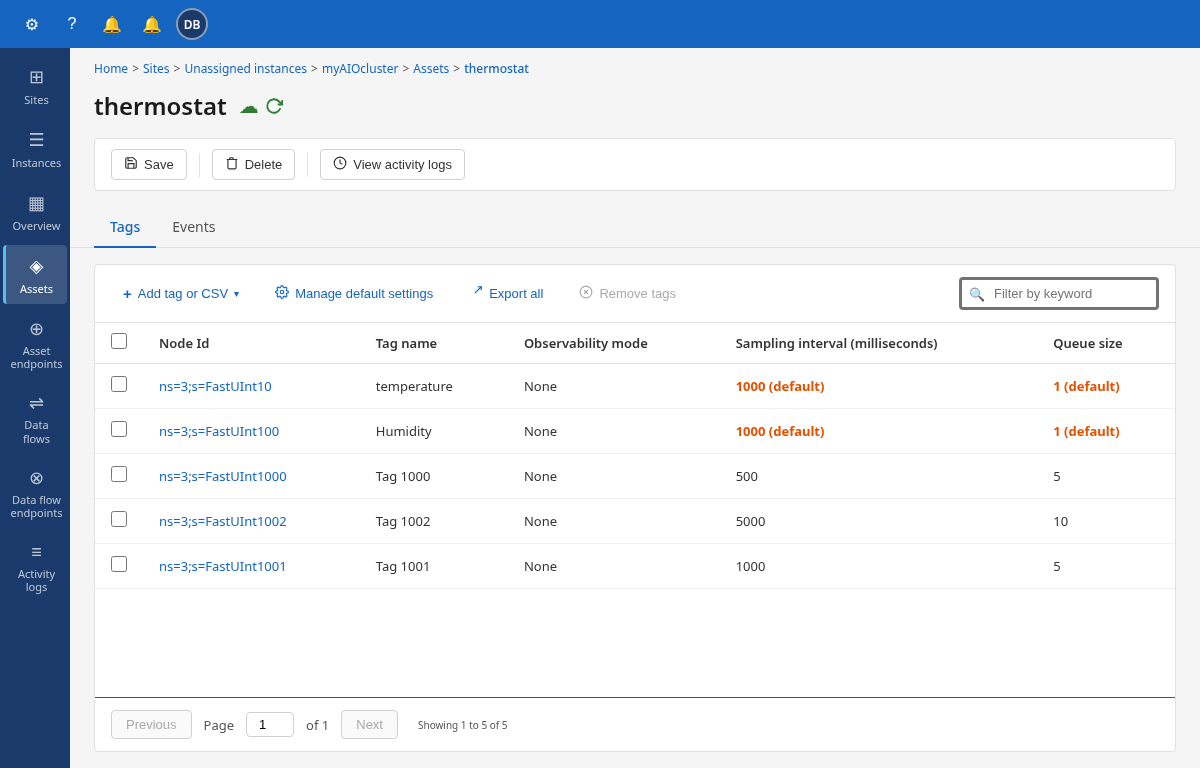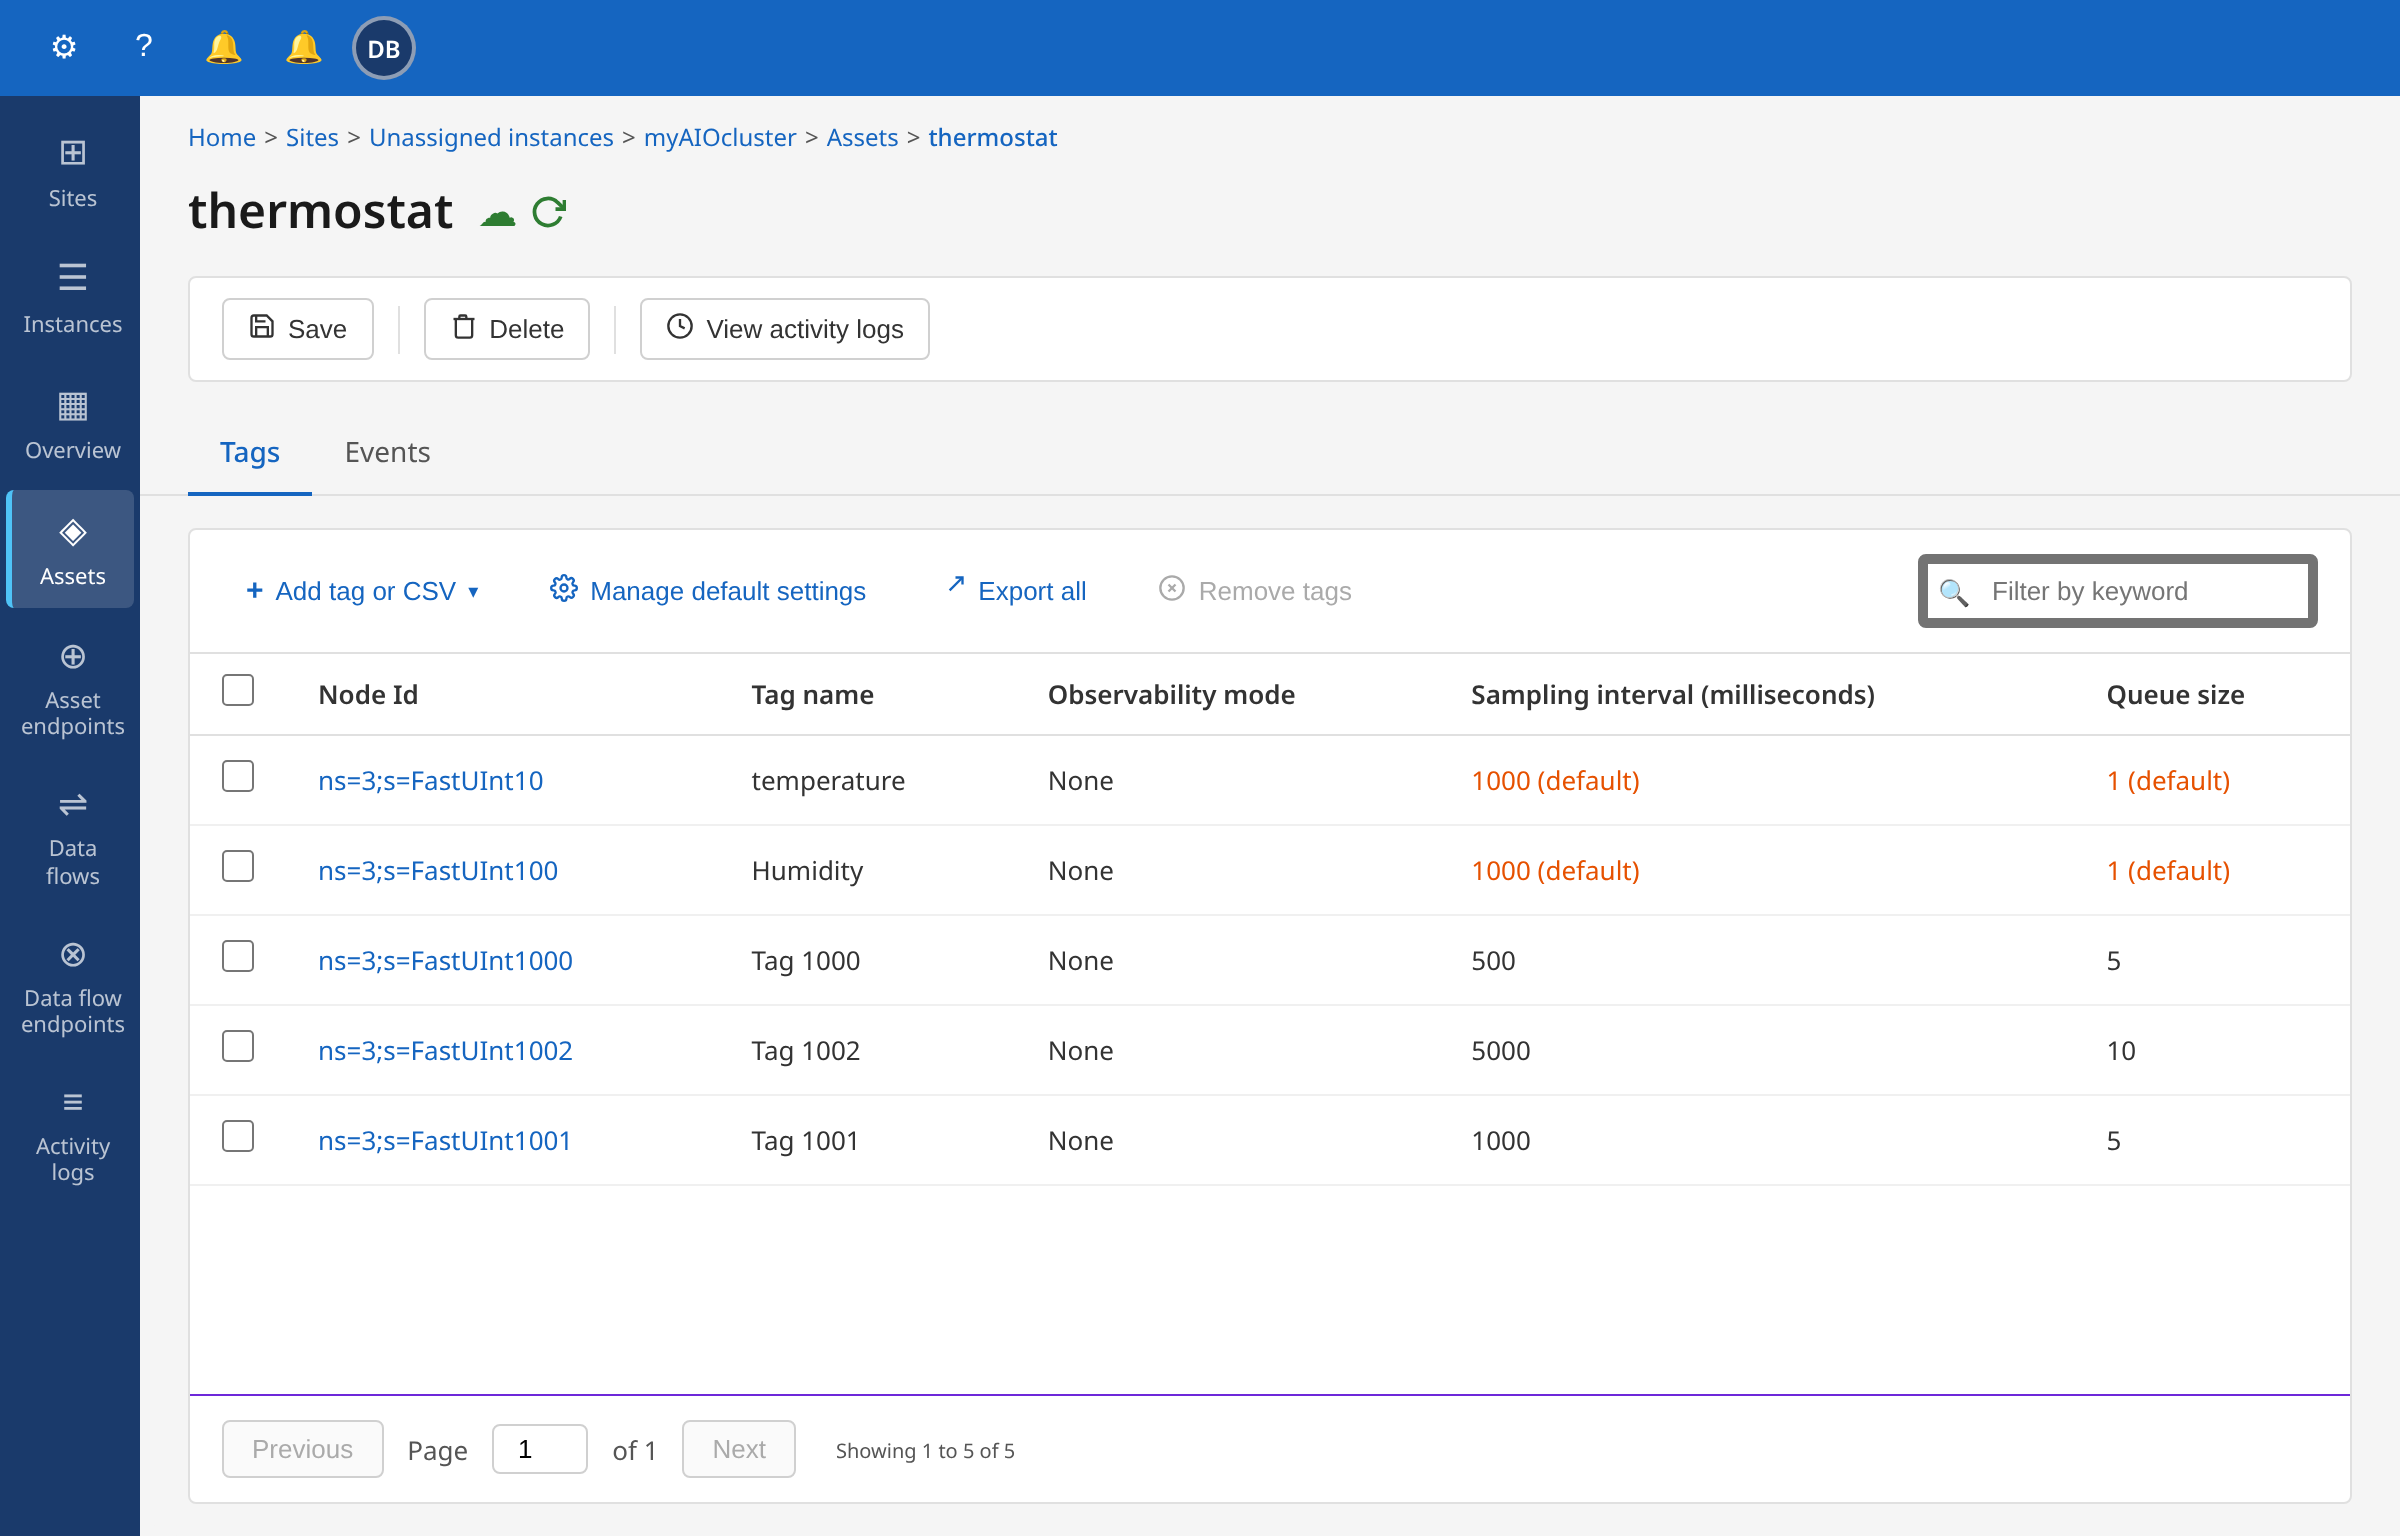--- a/index.html
+++ b/index.html
@@ -199,21 +199,21 @@
       cursor: pointer;
       font-size: 13px;
       color: #1565c0;
     }
     .table-btn.disabled { color: #aaa; cursor: default; }
     .filter-input-wrap {
       margin-left: auto;
       position: relative;
     }
     .filter-input {
-      border: 5px solid #737373;
+      border: 3px solid #737373;
       border-radius: 4px;
       padding: 6px 12px 6px 32px;
       font-size: 13px;
       width: 200px;
       outline: none;
     }
     .filter-icon {
       position: absolute;
       left: 10px;
       top: 50%;
@@ -236,21 +236,21 @@
       border-bottom: 1px solid #e0e0e0;
       background: white;
       white-space: nowrap;
     }
     .data-table td {
       padding: 12px 16px;
       border-bottom: 1px solid #f0f0f0;
       color: #333;
     }
     .data-table .link { color: #1565c0; cursor: pointer; text-decoration: none; }
-    .data-table .orange { color: #e65100; }
+    .data-table .orange { color: #e65100; font-weight: bold; }
     .checkbox-col { width: 40px; }
     .check-input { width: 16px; height: 16px; cursor: pointer; accent-color: #1565c0; }
 
     
     .pagination {
       padding: 12px 16px;
       display: flex;
       align-items: center;
       gap: 12px;
       border-top: 1px solid #6d28d9;

